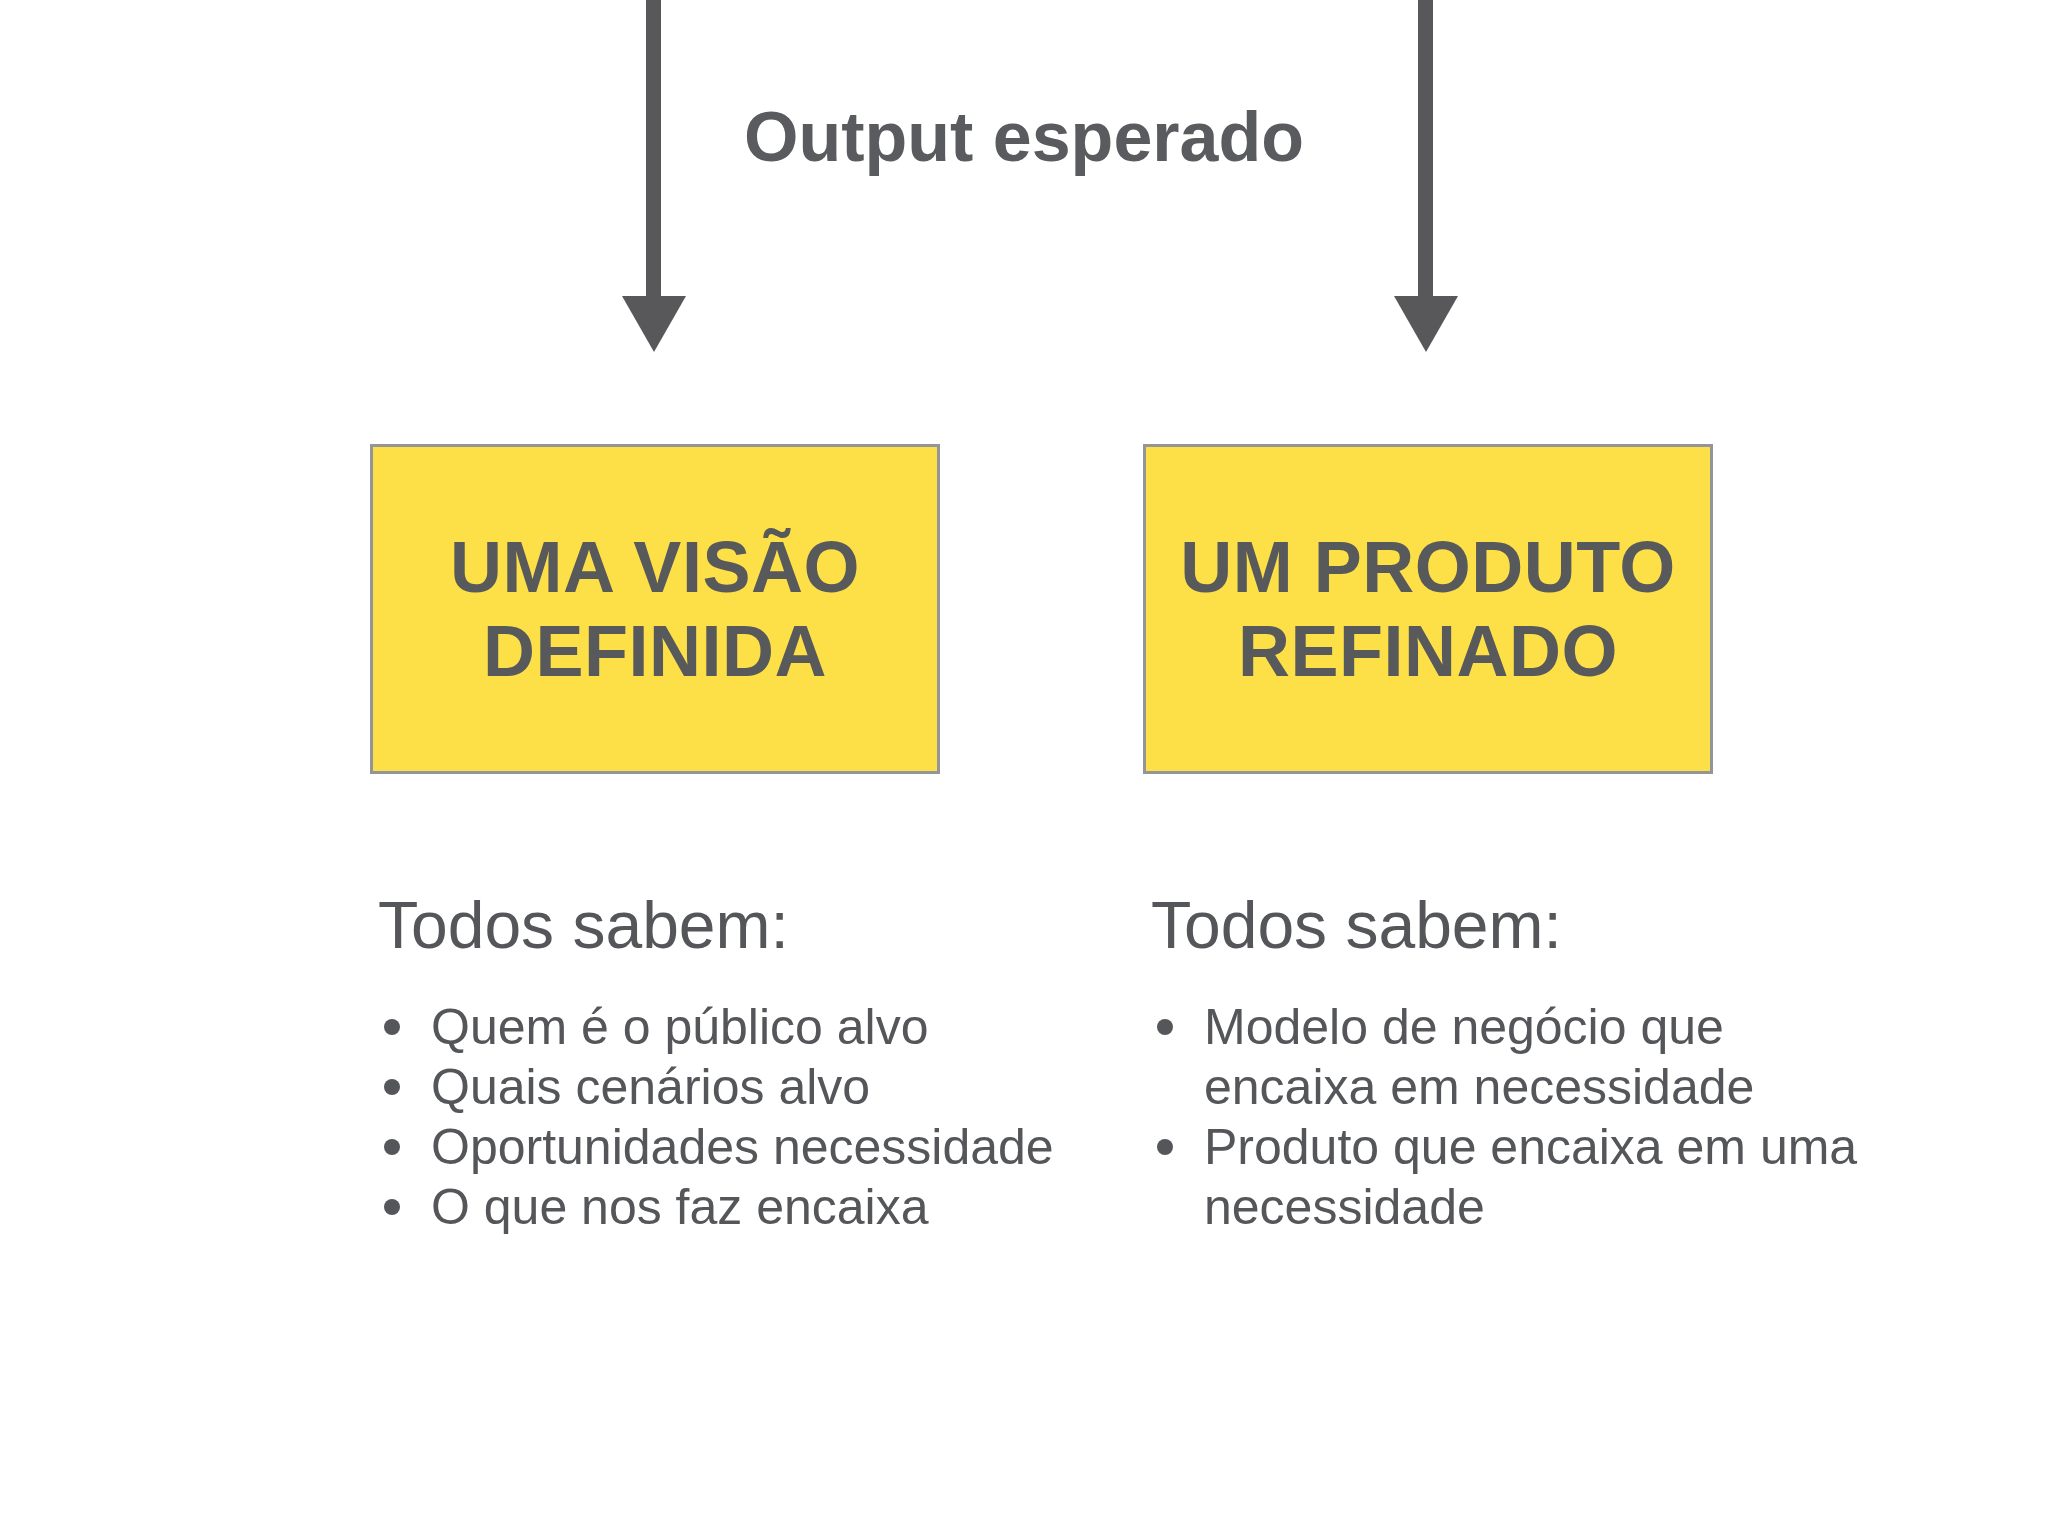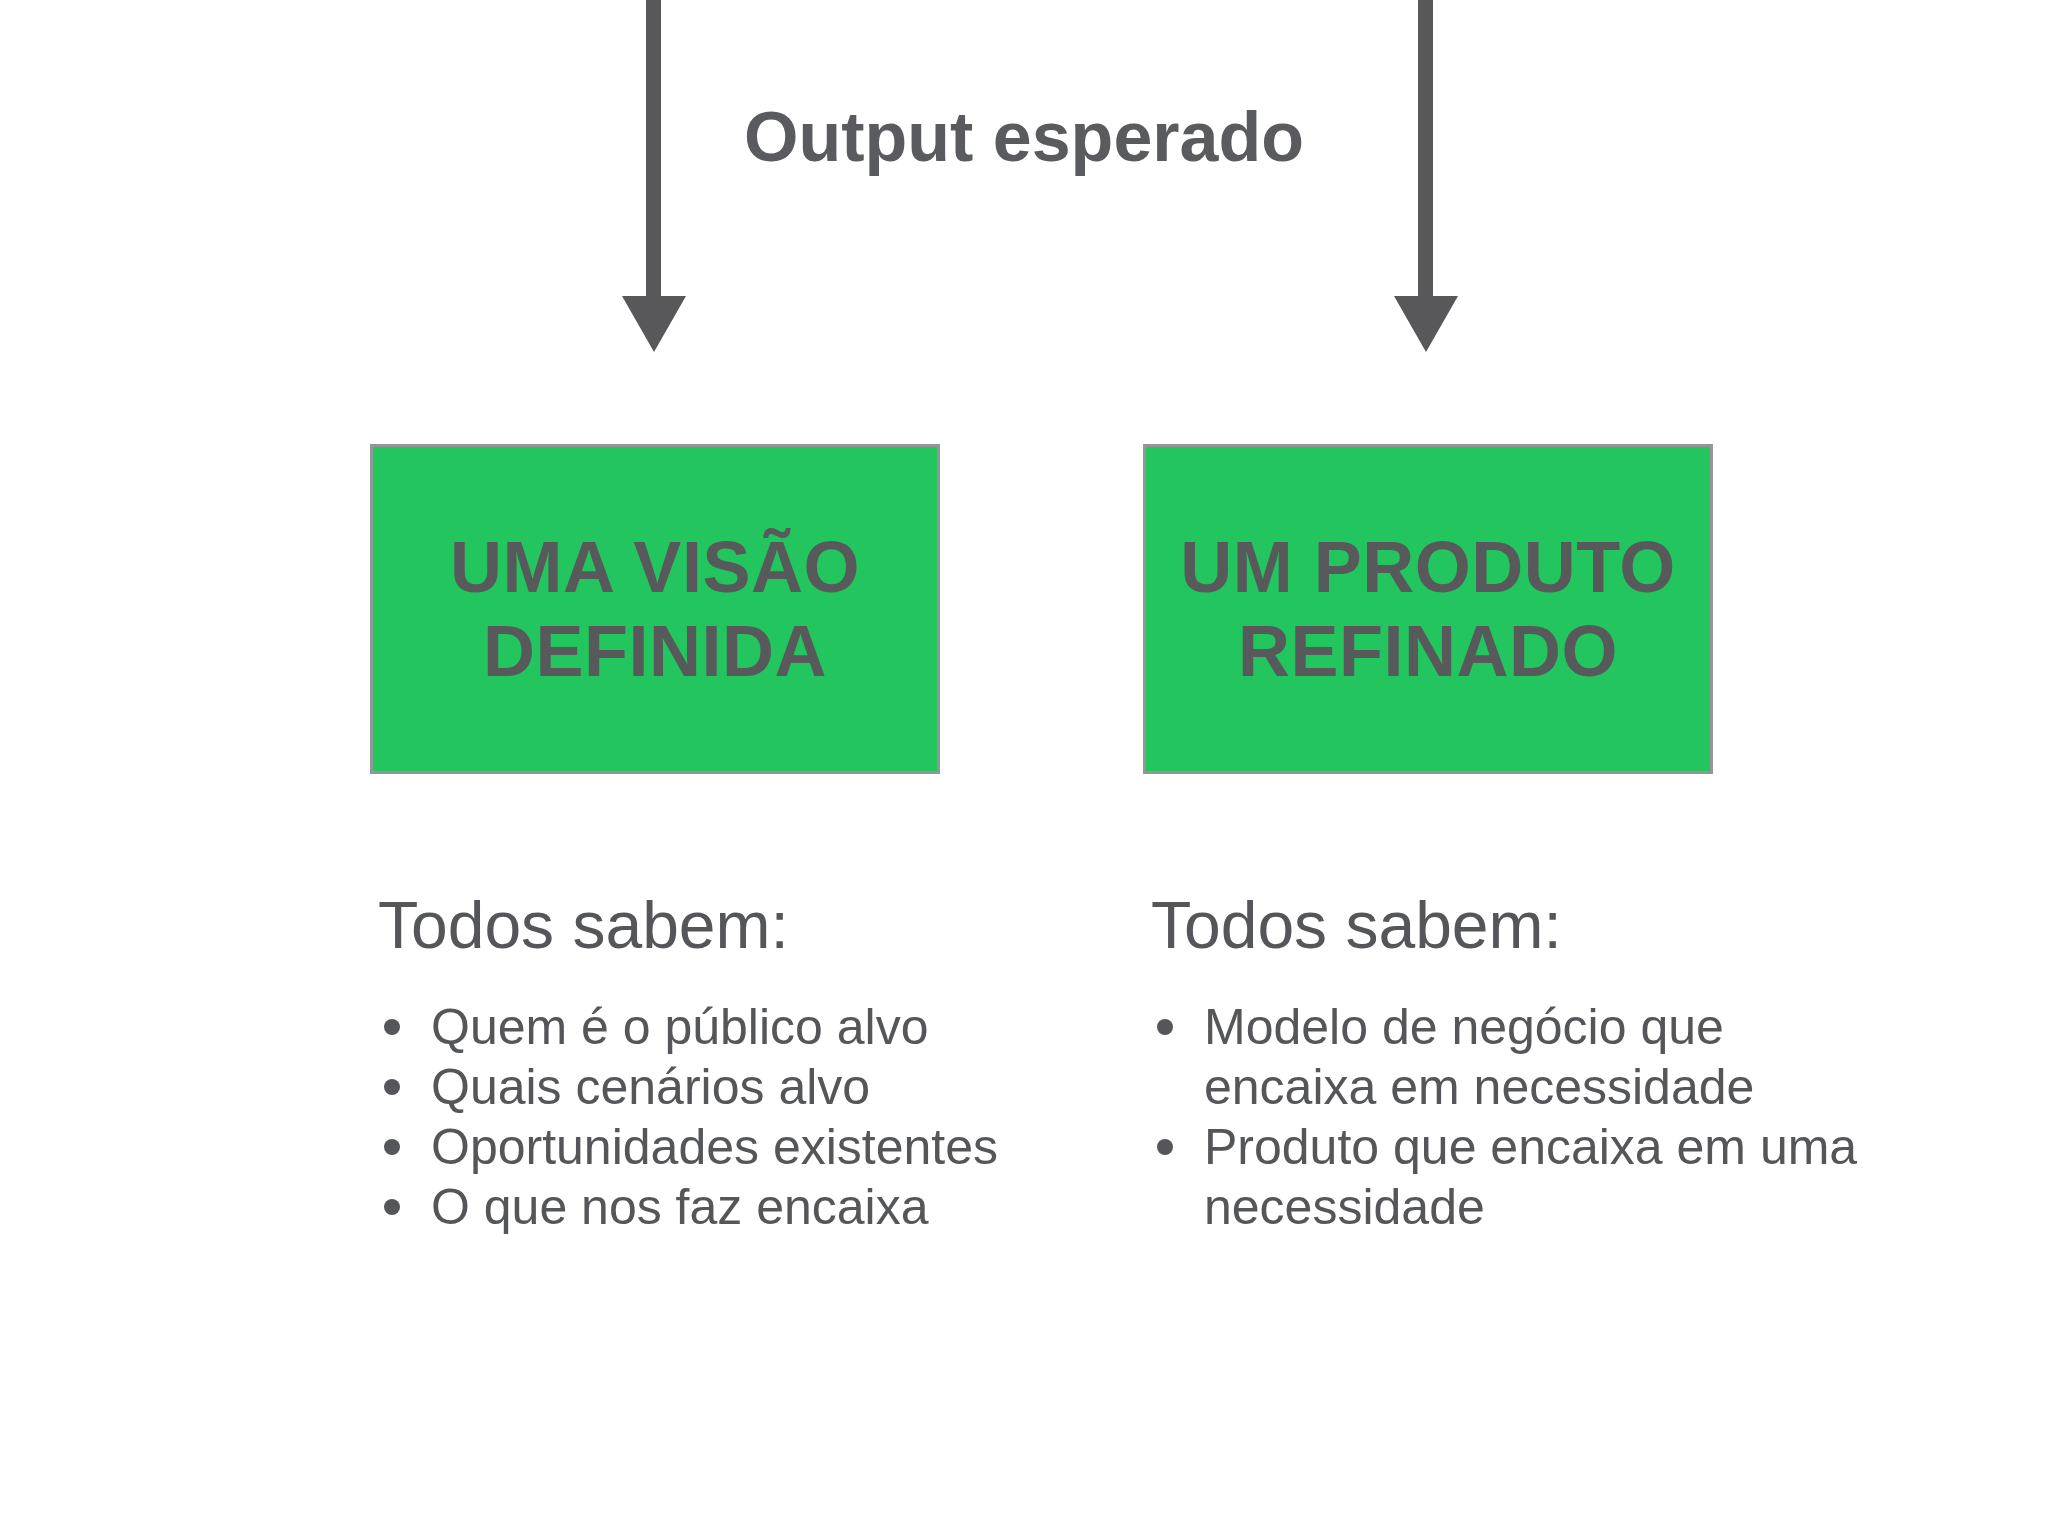--- a/index.html
+++ b/index.html
@@ -64,21 +64,21 @@
     width: 780px;
   }
   .column-left  { left: 370px; }
   .column-right { left: 1143px; }
 
   .box {
     box-sizing: border-box;
     width: 570px;
     height: 330px;
     border: 3px solid var(--box-border, #939598);
-    background: #22c55e;
+    background: #fde047;
     display: flex;
     align-items: center;
     justify-content: center;
     text-align: center;
   }
   .box-title {
     display: block;
     padding: 0 30px;
     font-size: 72px;
     line-height: 84px;
@@ -139,21 +139,21 @@
   <div class="page-title">Output esperado</div>
 
   <div class="column column-left">
     <div class="box">
       <span class="box-title">UMA VISÃO DEFINIDA</span>
     </div>
     <div class="list-heading">Todos sabem:</div>
     <ul class="bullets">
       <li>Quem é o público alvo</li>
       <li>Quais cenários alvo</li>
-      <li>Oportunidades existentes</li>
+      <li>Oportunidades necessidade</li>
       <li>O que nos faz encaixa</li>
     </ul>
   </div>
 
   <div class="column column-right">
     <div class="box">
       <span class="box-title">UM PRODUTO REFINADO</span>
     </div>
     <div class="list-heading">Todos sabem:</div>
     <ul class="bullets">

